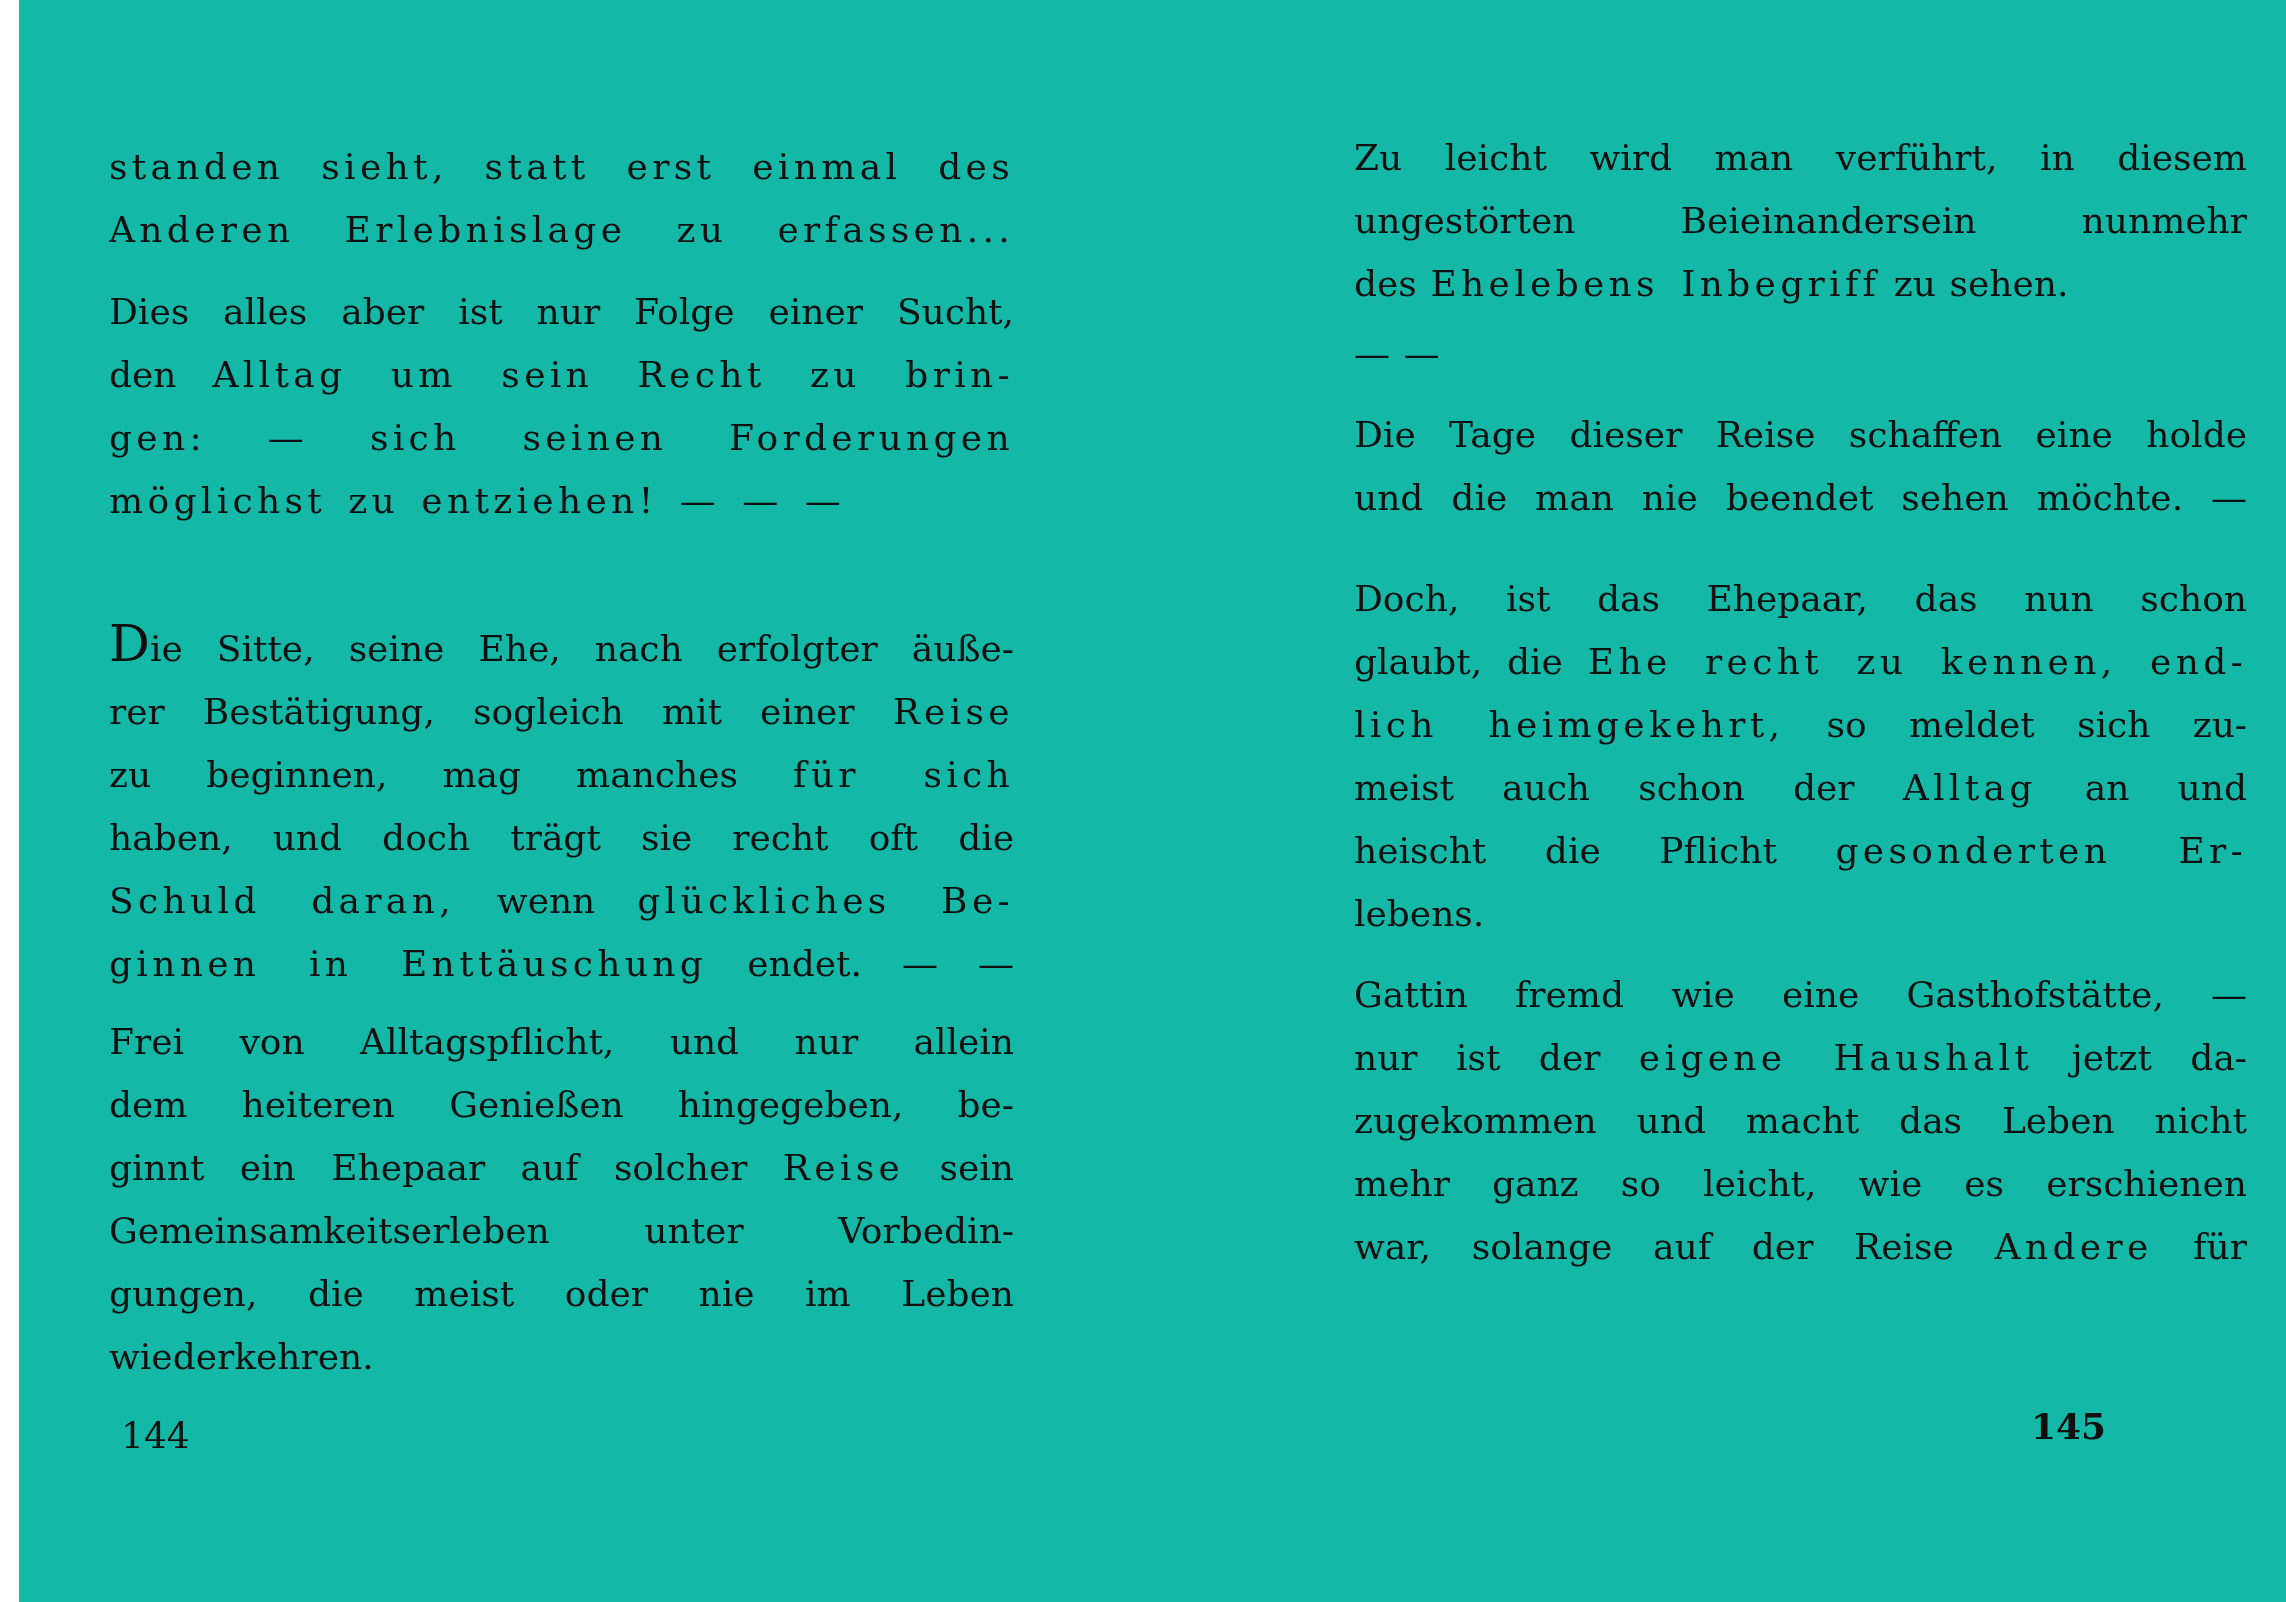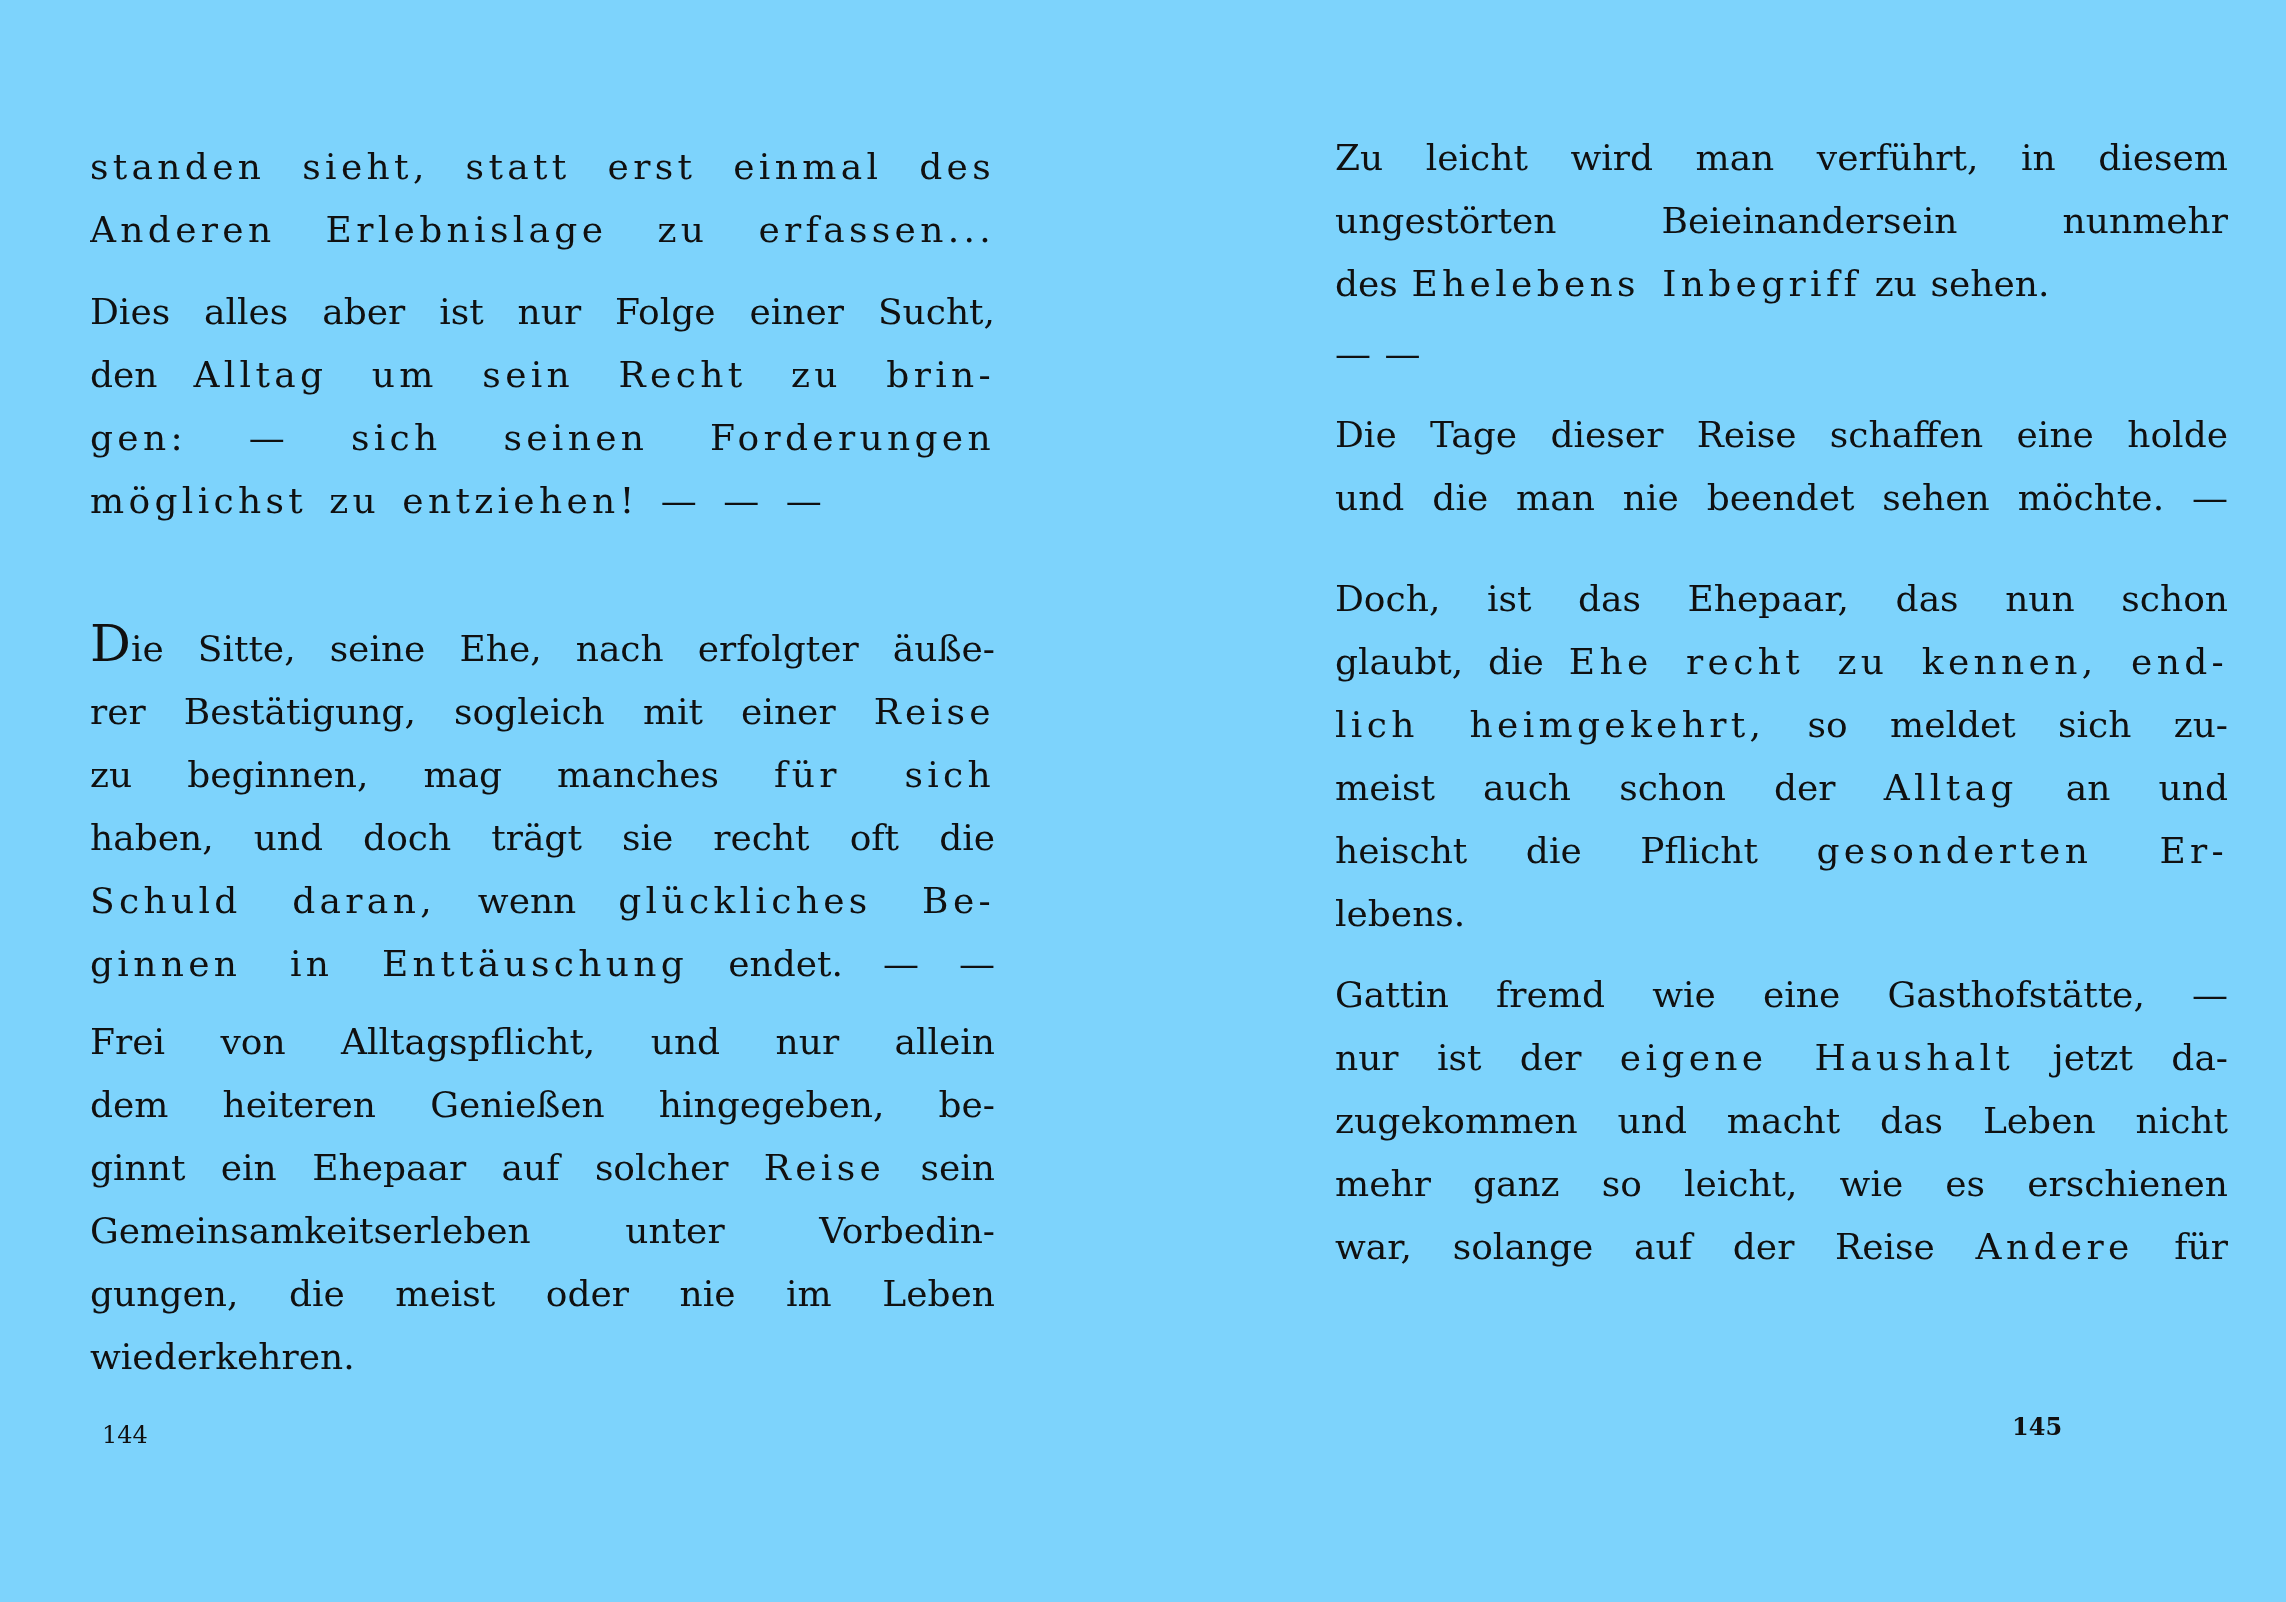--- a/index.html
+++ b/index.html
@@ -3,39 +3,39 @@
 <meta charset="utf-8">
 <title>Book Spread</title>
 <style>
   html,body{margin:0;padding:0;}
   body{
     width:2286px;height:1602px;
     background:#ffffff;color:#101010;
     font-family:"DejaVu Serif","Liberation Serif",serif;
     position:relative;overflow:hidden;
   }
-  .spread{position:absolute;inset:0;background:#7dd3fc;}
+  .spread{position:absolute;inset:0;background:#14b8a6;margin-left:19px;}
   .page-text{position:absolute;font-size:36px;}
   #left-text{left:90px;top:135px;width:905px;}
   #right-text{left:1335px;top:126px;width:893px;}
   .para{margin:0;}
   .line{
     height:63px;line-height:63px;
     white-space:nowrap;overflow:hidden;
     text-align:left;word-spacing:0.06em;
   }
   .line.just{
     text-align:justify;
     text-align-last:justify;
     -moz-text-align-last:justify;
   }
   .sperr{letter-spacing:0.12em;word-spacing:0.18em;text-align:center;}
   .norm{letter-spacing:0;}
   .initial{font-size:51px;line-height:1;}
-  .page-number{position:absolute;font-size:24px;line-height:63px;}
+  .page-number{position:absolute;font-size:36px;line-height:63px;}
   #pn-left{left:102px;top:1404px;}
   #pn-right{left:2012px;top:1395px;font-weight:bold;}
 </style>
 </head>
 <body style="background: rgb(255, 255, 255); color: rgb(16, 16, 16);">
 
 <div class="spread">
 
   <div class="page">
     <div class="page-text" id="left-text">

